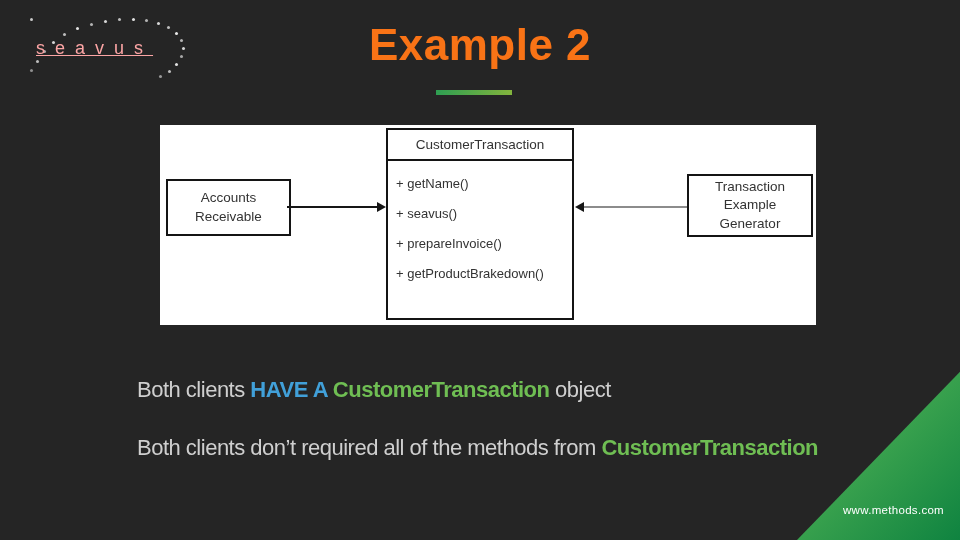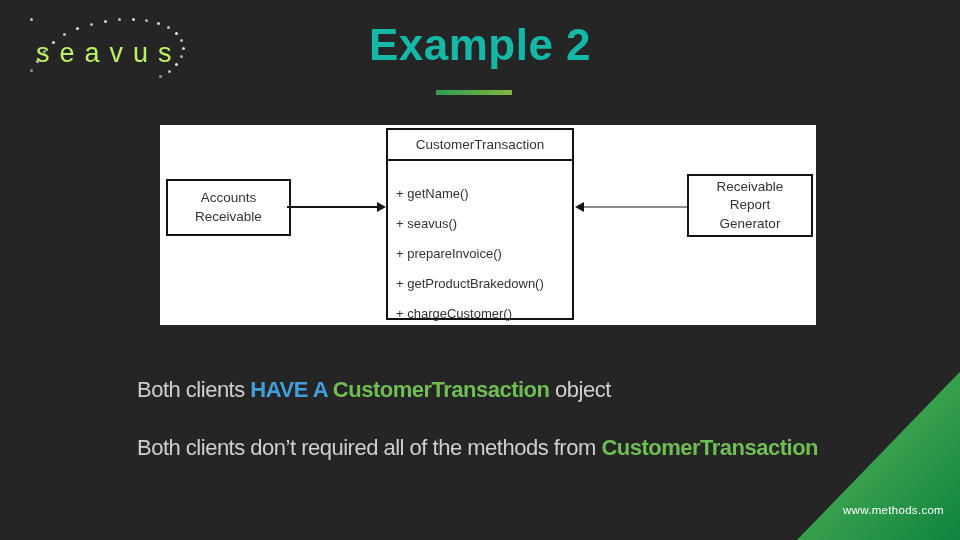--- a/index.html
+++ b/index.html
@@ -33,48 +33,48 @@
       145px 14px 0 0 #e8e8e8,
       150px 21px 0 0 #b3b3b3,
       152px 29px 0 0 #d6d6d6,
       150px 37px 0 0 #a8a8a8,
       145px 45px 0 0 #e2e2e2,
       138px 52px 0 0 #bdbdbd,
       129px 57px 0 0 #999999;
   }
   .logo-text {
     position:absolute; left:12px; top:24px;
-    font-size:27px; letter-spacing:10px; color:#bef264; font-weight:400;
+    font-size:18px; letter-spacing:10px; color:#fca5a5; font-weight:400;text-decoration:underline;
   }
 
   
   .title {
     position:absolute; left:0; right:0; top:20px; text-align:center;
-    color:#14b8a6; font-size:44px; font-weight:bold; letter-spacing:0.5px;
+    color:#f97316; font-size:44px; font-weight:bold; letter-spacing:0.5px;
   }
   .title-underline {
     position:absolute; left:436px; top:90px; width:76px; height:5px;
     background:linear-gradient(90deg,#2e9e52 0%,#83b43d 100%);
   }
 
   
   .diagram {
     position:absolute; left:160px; top:125px; width:656px; height:200px;
     background:#ffffff;
   }
   .uml-class {
     position:absolute; left:226px; top:3px; width:188px; height:192px;
     background:#fff; border:2px solid #141414;
   }
   .uml-class-header {
     height:31px; border-bottom:2px solid #141414;
     display:flex; align-items:center; justify-content:center;
     font-size:13.5px; color:#333333;
   }
-  .uml-methods { padding-left:8px; padding-top:18px; }
+  .uml-methods { padding-left:8px; padding-top:8px; }
   .uml-method { height:30px; line-height:30px; font-size:13px; color:#333333; white-space:nowrap; }
 
   .client-box {
     position:absolute; background:#fff; border:2px solid #141414;
     display:flex; align-items:center; justify-content:center;
     text-align:center; font-size:13.5px; color:#333333; line-height:1.35;
   }
   .client-box.ar  { left:6px;   top:54px; width:125px; height:57px; }
   .client-box.trg { left:527px; top:49px; width:126px; height:63px; }
   .client-box.trg .wrap-narrow { display:inline-block; width:84px; }
@@ -134,26 +134,25 @@
       <span>Accounts Receivable</span>
     </div>
 
     <div class="uml-class">
       <div class="uml-class-header">CustomerTransaction</div>
       <div class="uml-methods">
         <div class="uml-method">+ getName()</div>
         <div class="uml-method">+ seavus()</div>
         <div class="uml-method">+ prepareInvoice()</div>
         <div class="uml-method">+ getProductBrakedown()</div>
-        <div class="uml-method">+ chargeCustomer()</div>
       </div>
     </div>
 
     <div class="client-box trg">
-      <span class="wrap-narrow">Receivable Report Generator</span>
+      <span class="wrap-narrow">Transaction Example Generator</span>
     </div>
 
     <div class="arrow-left"></div>
     <div class="arrow-right"></div>
   </div>
 
   <p class="body-line line2"><span>Both clients don’t required all of the methods from </span><span class="hl-green">CustomerTransaction</span></p>
 
   <p class="body-line line1"><span>Both clients </span><span class="hl-blue">HAVE A </span><span class="hl-green">CustomerTransaction</span><span> object</span></p>
 

